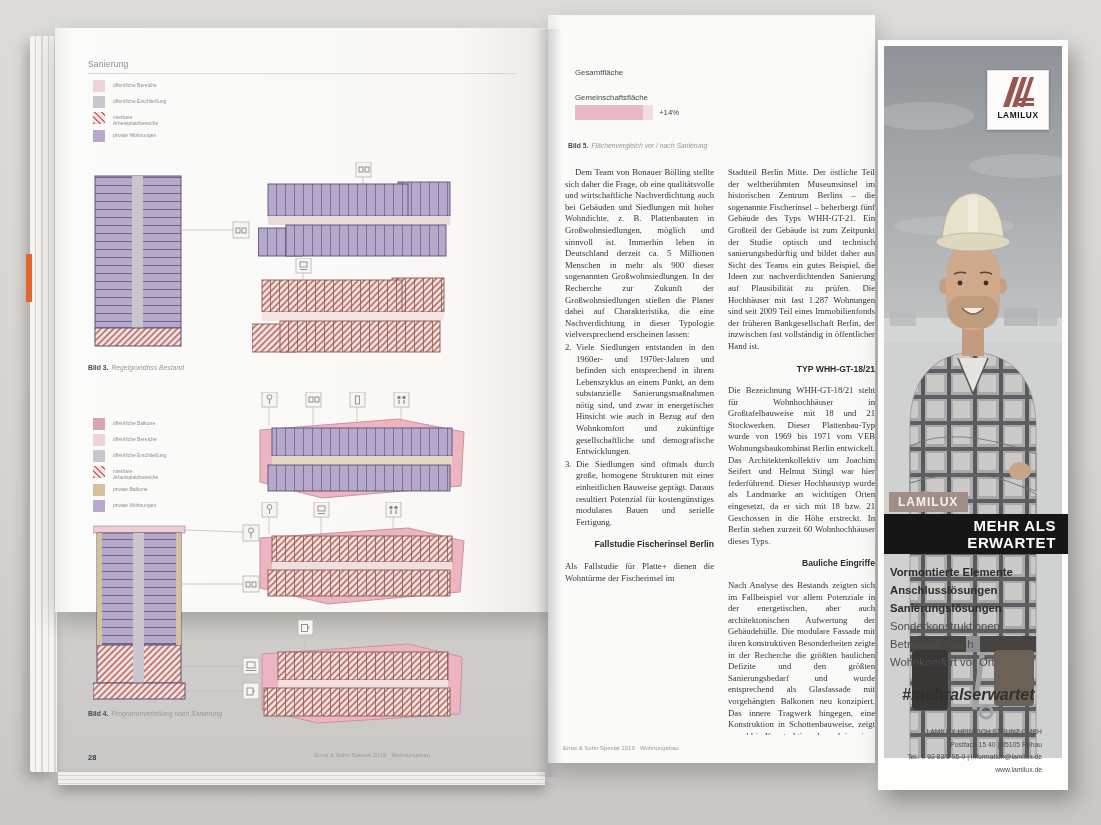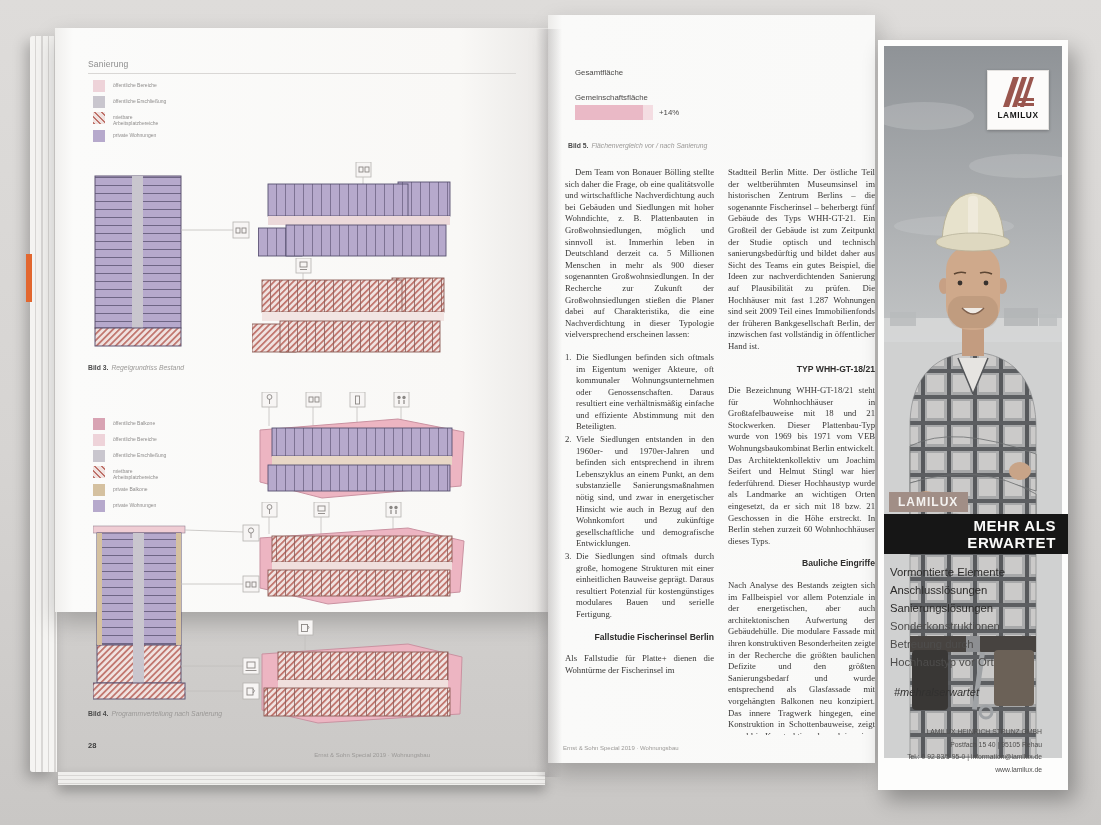--- a/index.html
+++ b/index.html
@@ -38,21 +38,21 @@
   .sw-pink  { background:#eed3d9; }
   .sw-gray  { background:#c9c6ce; }
   .sw-hatch { background:repeating-linear-gradient(45deg,#bf726a 0 1.5px,#f0e2e0 1.5px 4.5px); }
   .sw-purp  { background:#b6a9cc; }
   .sw-dpink { background:#d8a3b3; }
   .sw-tan   { background:#d5c1a0; }
 
   .caption { font-size:6.8px; color:#9a9896; }
   .caption b { color:#4a4a4a; font-style:normal; margin-right:3px; }
   .caption i { font-style:italic; }
-  .pagenum { font-size:7.5px; font-weight:bold; color:#3c3c3c; }
+  .pagenum { font-size:7.5px; font-weight:bold; color:#3c3c3c;margin-top:12px; }
   .imprint { font-size:6px; color:#9b9997; }
 
   
   .bar-label { font-size:7.8px; color:#4c4a49; margin-bottom:3px; }
   .bar-row { display:flex; align-items:center; height:15px; }
   .bar-seg { height:15px; }
   .seg-base { background:#eab9c6; }
   .seg-inc  { background:#f4dde2; }
   .bar-pct { font-size:7.8px; color:#4c4a49; margin-left:6px; }
 
@@ -73,22 +73,22 @@
   .ad-photo { left:6px; top:6px; width:178px; height:712px; overflow:hidden; background:#b9bcbe; }
   .logo-box { left:109px; top:30px; width:62px; height:60px; background:#fcfbfa;
     border:1px solid #e2e0de; display:flex; flex-direction:column; align-items:center;
     justify-content:flex-start; padding-top:4px; box-shadow:0 1px 3px rgba(0,0,0,.25); }
   .logo-text { font-size:8.3px; font-weight:bold; color:#141414; letter-spacing:.6px; margin-top:1px; }
   .banner1 { left:11px; top:452px; height:20px; background:#a18e86; color:#f4f2f0;
     font-size:12px; font-weight:bold; letter-spacing:1px; padding:3px 10px 0 9px; display:inline-block; }
   .banner2 { left:6px; top:474px; height:40px; background:#161616; color:#fbfbfa;
     font-size:15px; font-weight:bold; letter-spacing:.6px; padding:3px 12px 0 9px; display:inline-block;text-align:right; }
   .feat { left:12px; font-size:11.3px; color:#4e4d4c; }
-  .f-bold { font-weight:normal; color:#2c2b2a; }
-  .hashtag { left:16px; top:646px; font-size:11px; font-weight:normal; font-style:italic; color:#323130; }
+  .f-bold { font-weight:bold; color:#2c2b2a; }
+  .hashtag { left:24px; top:646px; font-size:16px; font-weight:bold; font-style:italic; color:#323130; }
   .contact { left:18px; top:686px; width:146px; text-align:right;
     font-size:6.8px; line-height:12.5px; color:#4f4e4d; }
 </style>
 </head>
 <body>
 
 <svg width="0" height="0" style="position:absolute" aria-hidden="true">
   <defs>
     <pattern id="pFloor" width="8" height="8" patternUnits="userSpaceOnUse">
       <rect width="8" height="8" fill="#b6a9cc"></rect>
@@ -347,23 +347,20 @@
       <div class="bar-seg seg-inc" style="width: 10px;"></div>
       <span class="bar-pct">+14%</span>
     </div>
   </div>
   <div class="abs caption" style="left:20px; top:127px;">
     <b>Bild 5.</b><i>Flächenvergleich vor / nach Sanierung</i>
   </div>
 
   <div class="abs bodycol" style="left:17px; top:152px; height:568px; overflow:hidden;">
     <p class="p-indent">Dem Team von Bonauer Bölling stellte sich daher die Frage, ob eine qualitätsvolle und wirtschaftliche Nachverdichtung auch bei Gebäuden und Siedlungen mit hoher Wohndichte, z. B. Plattenbauten in Großwohnsiedlungen, möglich und sinnvoll ist. Immerhin leben in Deutschland derzeit ca. 5 Millionen Menschen in mehr als 900 dieser sogenannten Großwohnsiedlungen. In der Recherche zur Zukunft der Großwohnsiedlungen stießen die Planer dabei auf Charakteristika, die eine Nachverdichtung in dieser Typologie vielversprechend erscheinen lassen:</p>
-    <div class="li gap-top">
-      <span class="num">1.</span><span>Die Siedlungen befinden sich oftmals im Eigentum weniger Akteure, oft kommunaler Wohnungsunternehmen oder Genossenschaften. Daraus resultiert eine verhältnismäßig einfache und effiziente Abstimmung mit den Beteiligten.</span>
-    </div>
     <div class="li">
       <span class="num">2.</span><span>Viele Siedlungen entstanden in den 1960er- und 1970er-Jahren und befinden sich entsprechend in ihrem Lebenszyklus an einem Punkt, an dem substanzielle Sanierungsmaßnahmen nötig sind, und zwar in energetischer Hinsicht wie auch in Bezug auf den Wohnkomfort und zukünftige gesellschaftliche und demografische Entwicklungen.</span>
     </div>
     <div class="li">
       <span class="num">3.</span><span>Die Siedlungen sind oftmals durch große, homogene Strukturen mit einer einheitlichen Bauweise geprägt. Daraus resultiert Potenzial für kostengünstiges modulares Bauen und serielle Fertigung.</span>
     </div>
     <div class="colhead">Fallstudie Fischerinsel Berlin</div>
     <p>Als Fallstudie für Platte+ dienen die Wohntürme der Fischerinsel im</p>
   </div>
 
@@ -443,21 +440,21 @@
   </div>
 
   <div class="abs banner1">LAMILUX</div>
   <div class="abs banner2">MEHR ALS ERWARTET</div>
 
   <div class="abs feat f-bold" style="top:526px;">Vormontierte Elemente</div>
   <div class="abs feat f-bold" style="top:544px;">Anschlusslösungen</div>
   <div class="abs feat f-bold" style="top:562px;">Sanierungslösungen</div>
   <div class="abs feat" style="top:580px;">Sonderkonstruktionen</div>
   <div class="abs feat" style="top:598px;">Betreuung durch</div>
-  <div class="abs feat" style="top:616px;">Hochhaustyp vor Ort</div>
+  <div class="abs feat" style="top:616px;">Wohnkomfort vor Ort</div>
 
   <div class="abs hashtag">#mehralserwartet</div>
 
   <div class="abs contact">
     <div>LAMILUX HEINRICH STRUNZ GMBH</div>
     <div>Postfach 15 40 | 95105 Rehau</div>
     <div>Tel.: 0 92 83/5 95-0 | information@lamilux.de</div>
     <div>www.lamilux.de</div>
   </div>
 </div>

